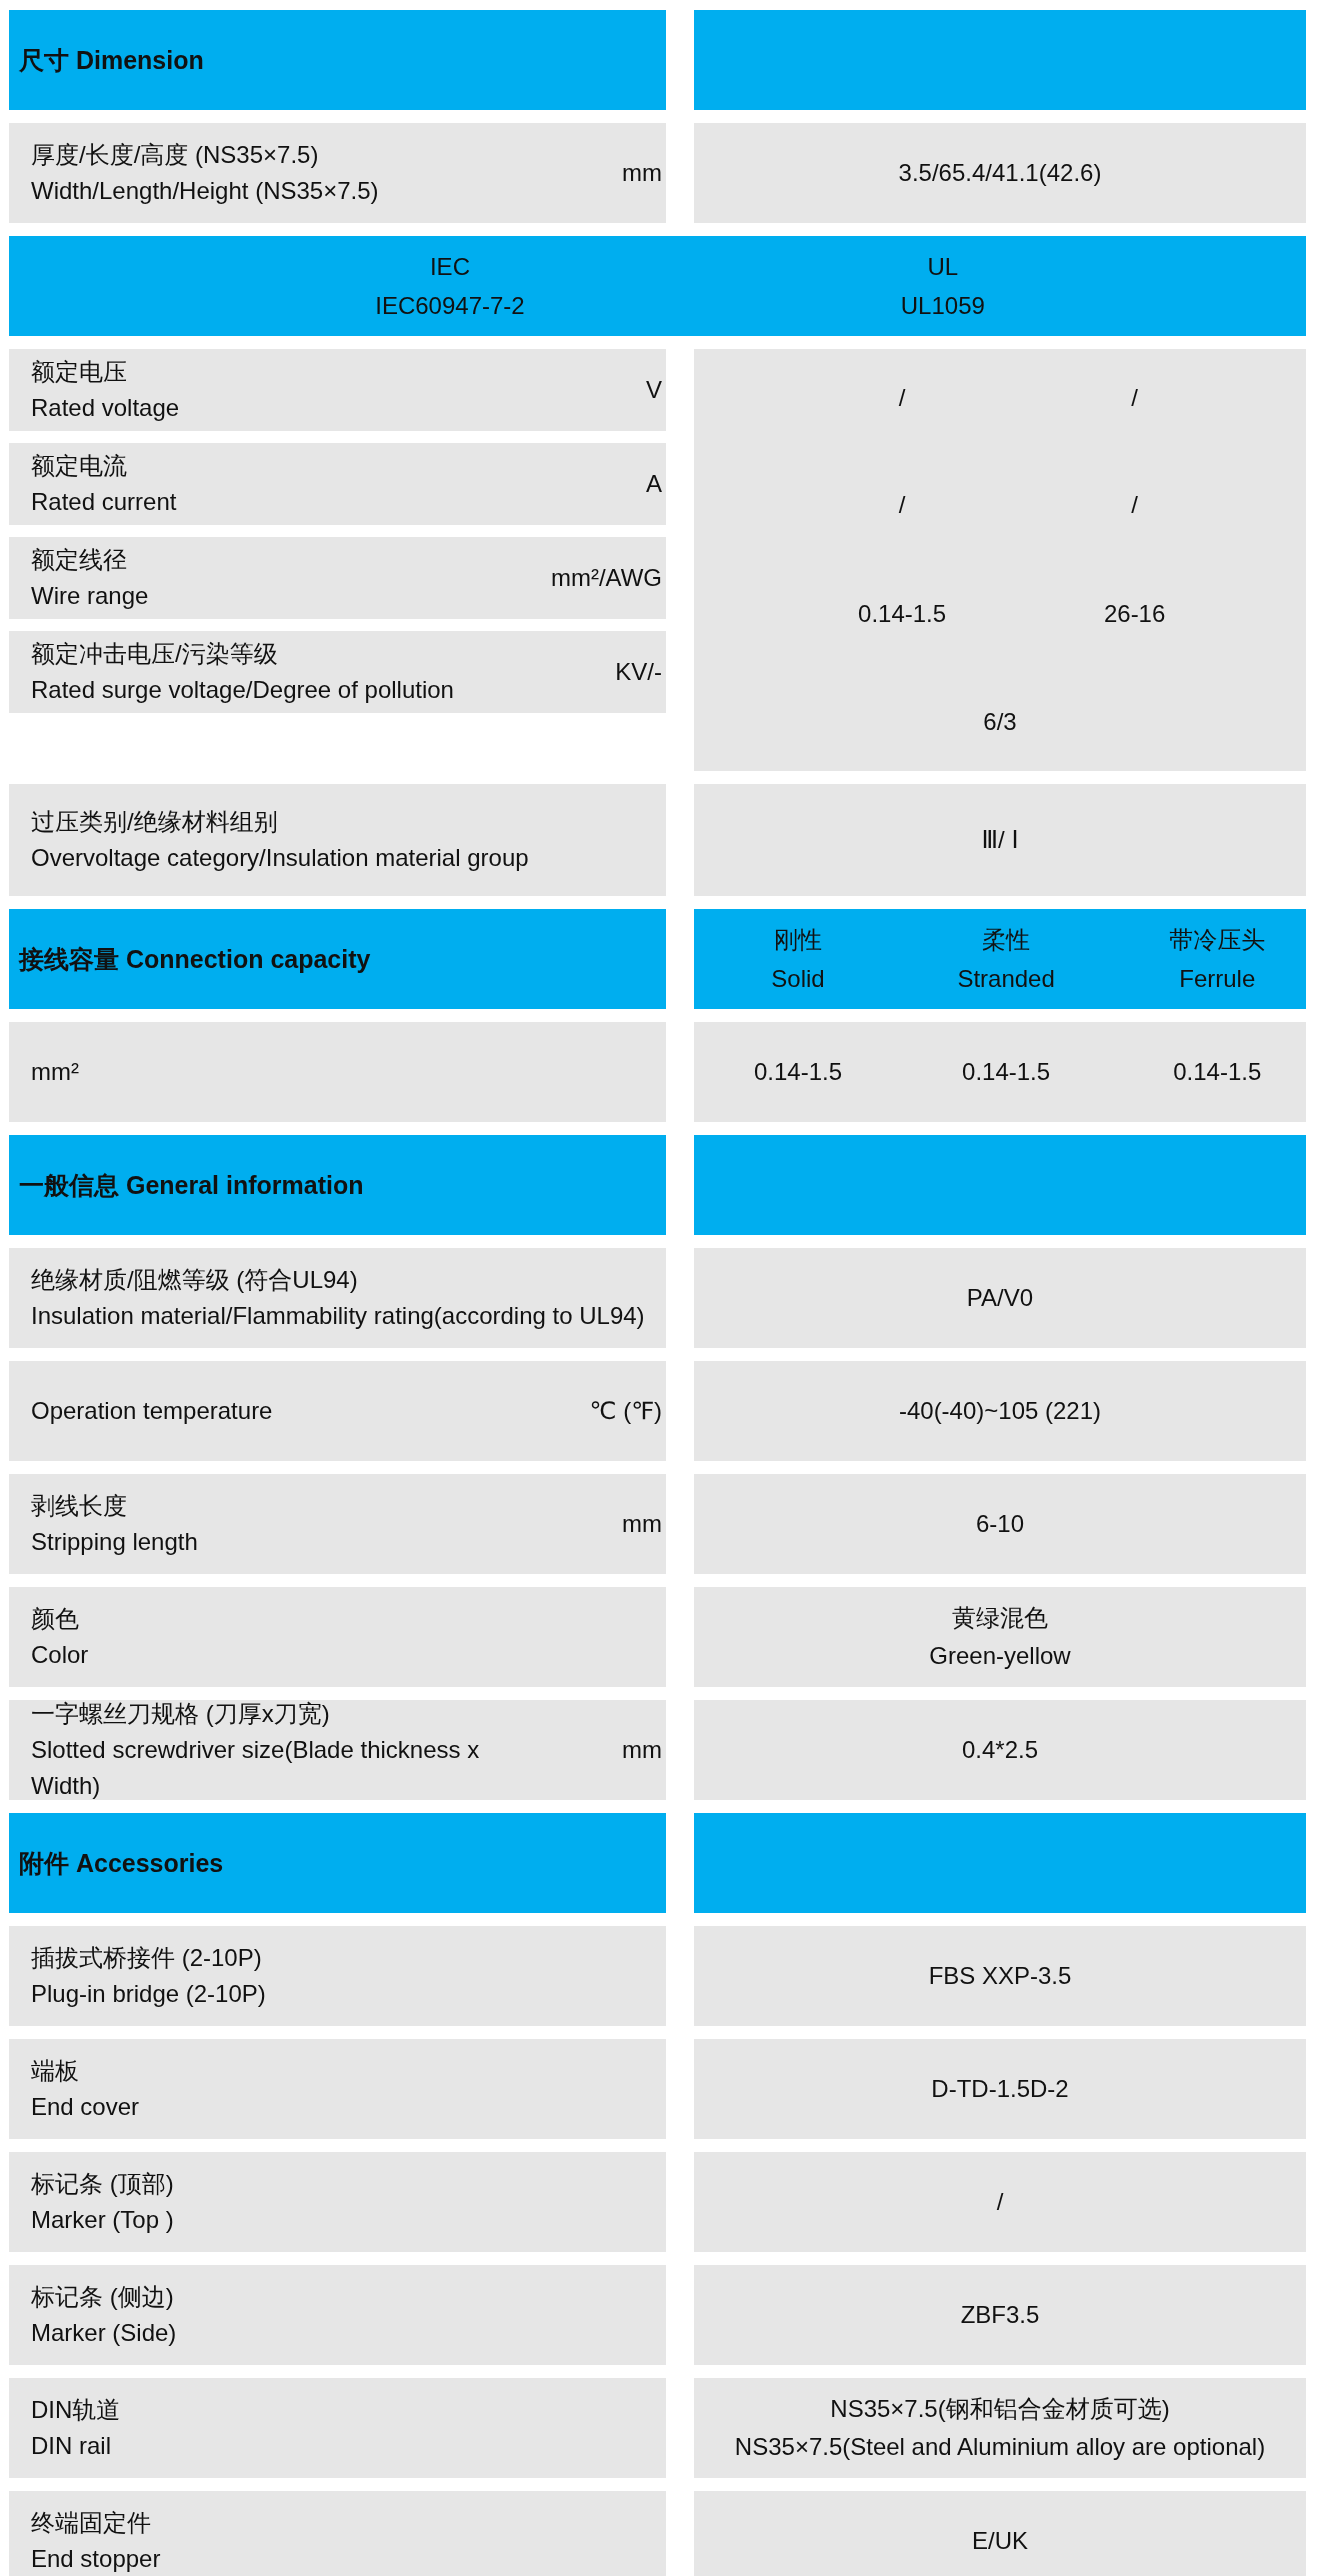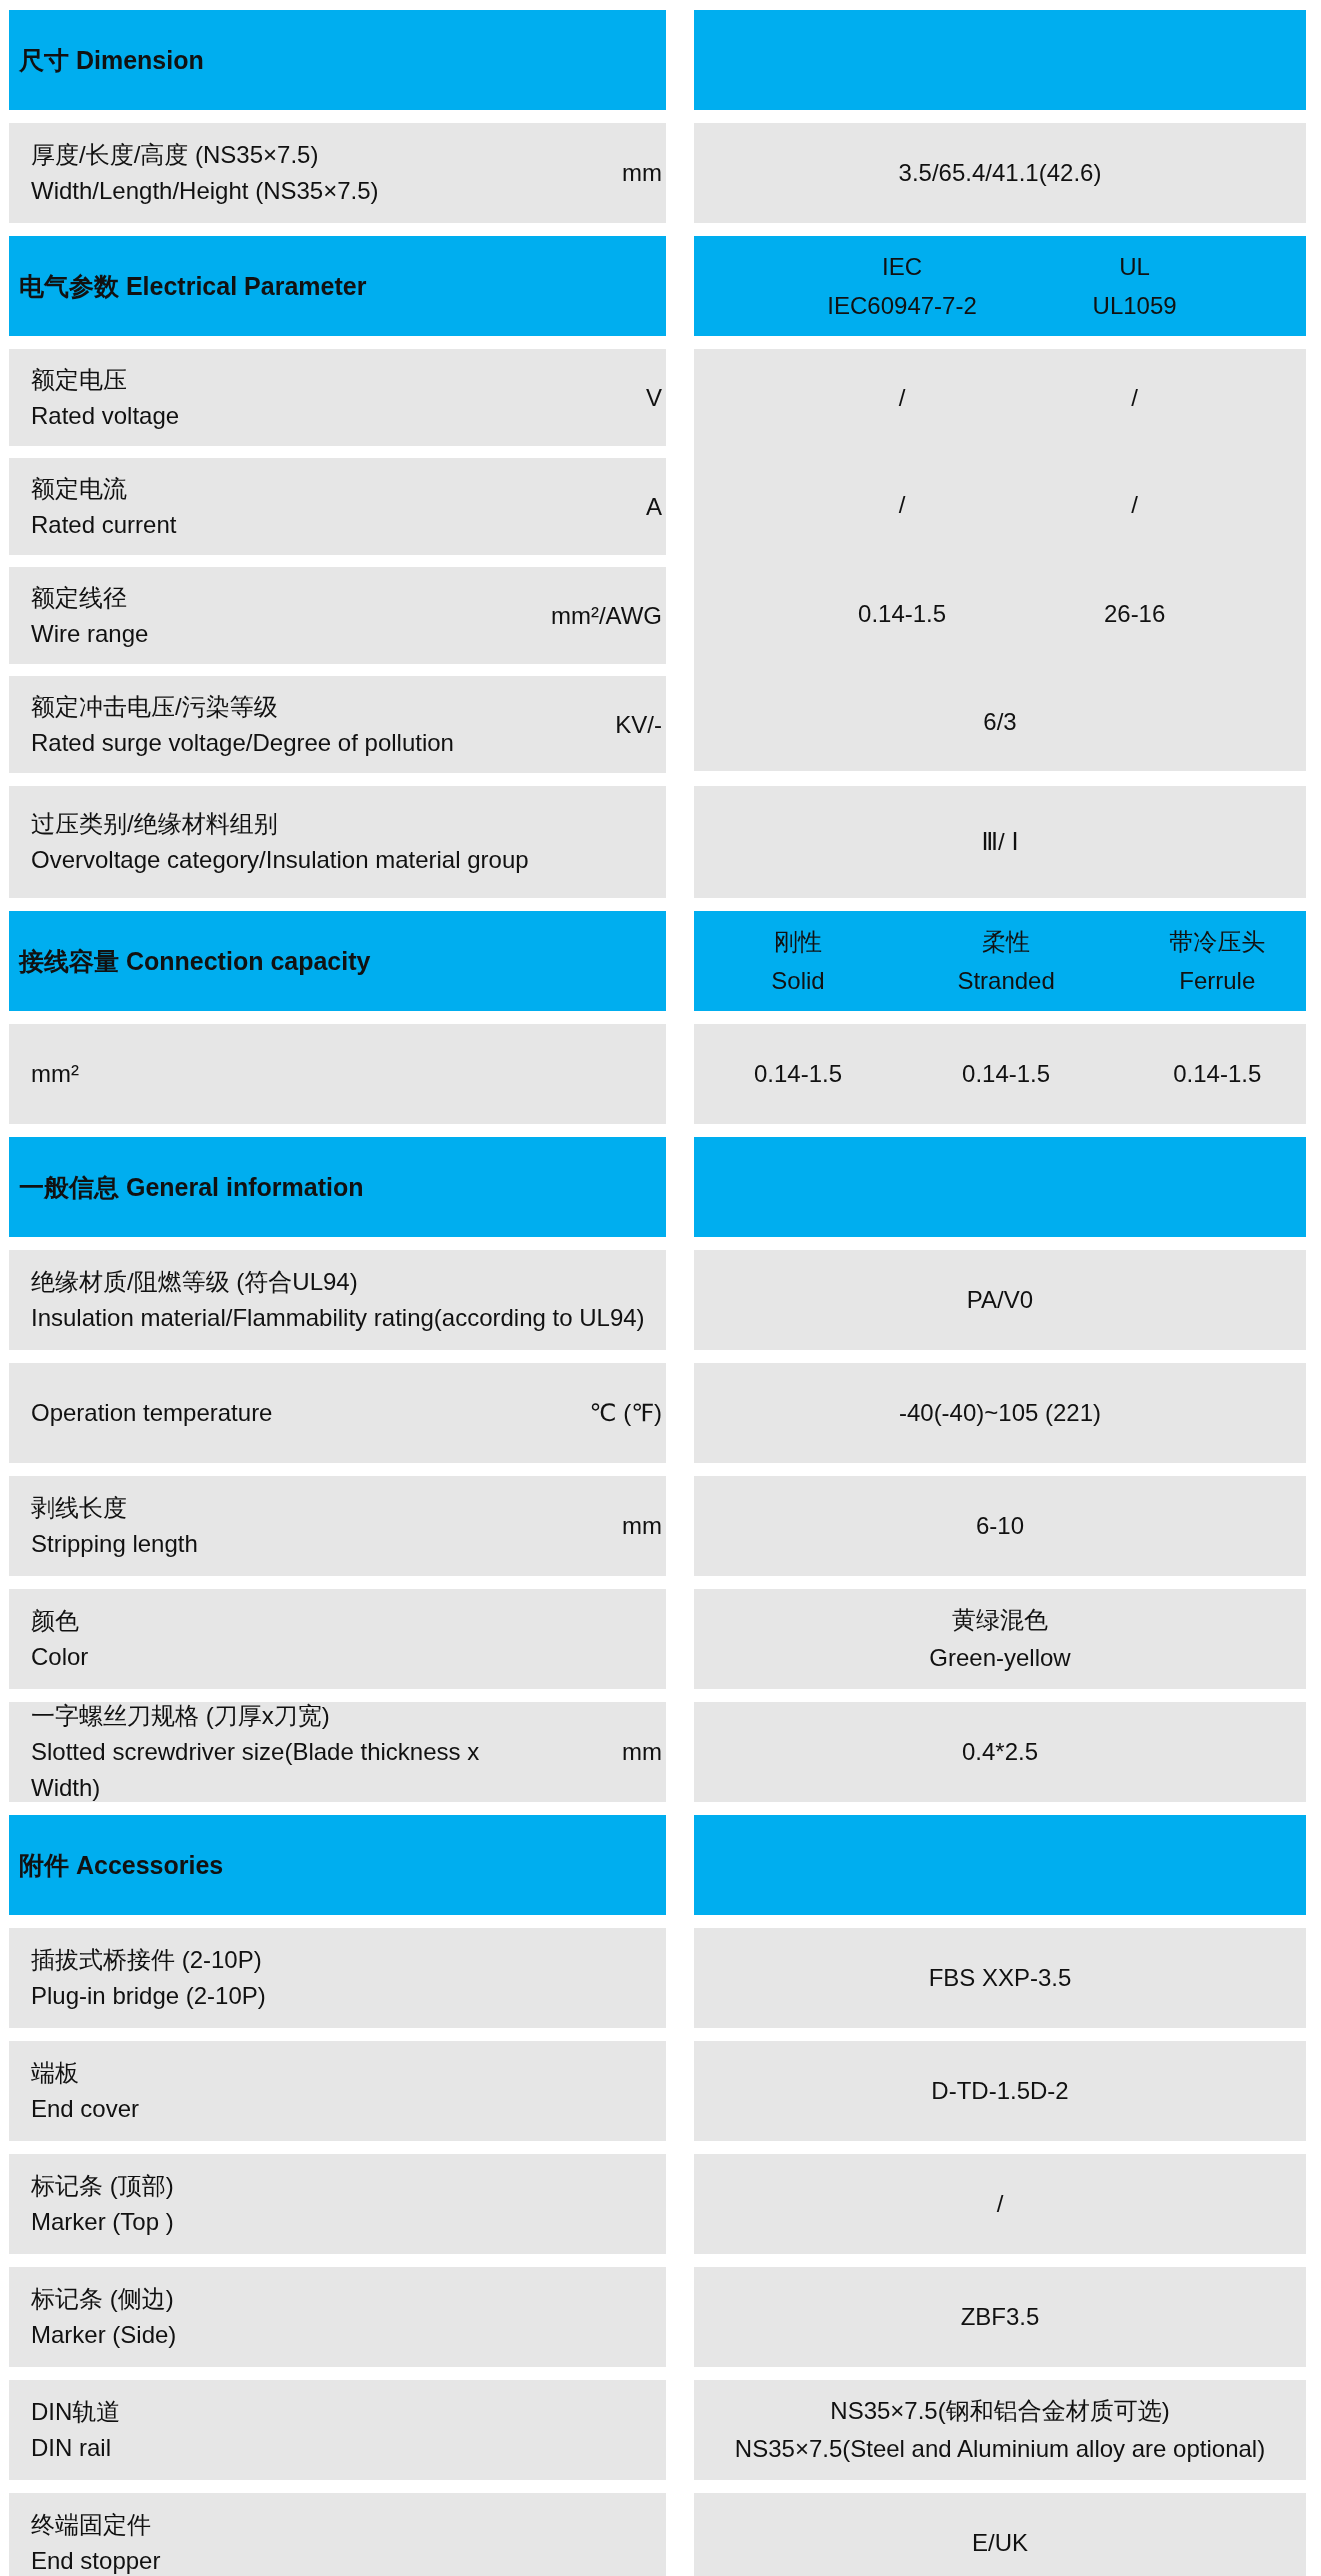--- a/index.html
+++ b/index.html
@@ -19,21 +19,21 @@
   .label .en{white-space:normal;}
   .unit{width:112px;flex:0 0 112px;text-align:right;font-size:24px;line-height:32px;word-break:break-all;padding-right:4px;}
   .value{font-size:24px;line-height:38px;}
   .stack{position:absolute;top:50%;transform:translate(-50%,-50%);font-size:24px;line-height:39px;text-align:center;white-space:nowrap;}
   .abs{position:absolute;transform:translate(-50%,-50%);font-size:24px;white-space:nowrap;}
   .c1{left:34%;} .c2{left:72%;} .cc{left:50%;}
   .k1{left:17%;} .k2{left:51%;} .k3{left:85.5%;}
   .r1{top:11.6%;} .r2{top:37%;} .r3{top:62.7%;} .r4{top:88.4%;}
   .band.ov .cell.left,.band.ov .cell.right{height:112px;}
   .elec-left{width:657px;flex:0 0 657px;display:flex;flex-direction:column;gap:12px;}
-  .elec-left .cell{height:97px;display:flex;align-items:center;}
+  .elec-left .cell{height:82px;display:flex;align-items:center;}
   .elec-right{flex:1;background:#E6E6E6;height:422px;position:relative;}
 </style>
 </head>
 <body>
 
 <div class="sheet">
 
   <div class="band">
     <div class="cell left hdr">
       <span class="title">尺寸 Dimension</span>
@@ -48,23 +48,20 @@
         <div class="en">Width/Length/Height (NS35×7.5)</div>
       </div>
       <div class="unit">mm</div>
     </div>
     <div class="cell right">
       <span class="value">3.5/65.4/41.1(42.6)</span>
     </div>
   </div>
 
   <div class="band">
-    <div class="cell left hdr">
-      <span class="title">电气参数 Electrical Parameter</span>
-    </div>
     <div class="cell right hdr">
       <div class="stack c1">
         <div>IEC</div>
         <div>IEC60947-7-2</div>
       </div>
       <div class="stack c2">
         <div>UL</div>
         <div>UL1059</div>
       </div>
     </div>

